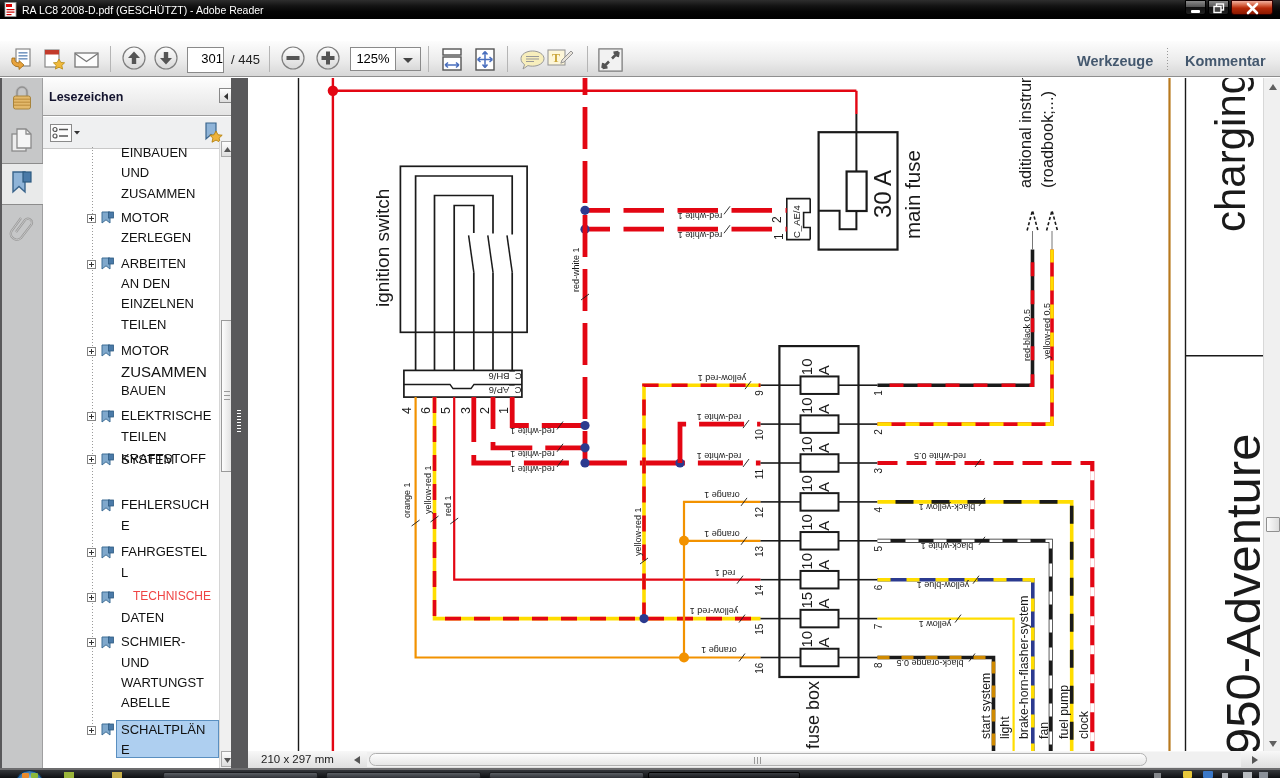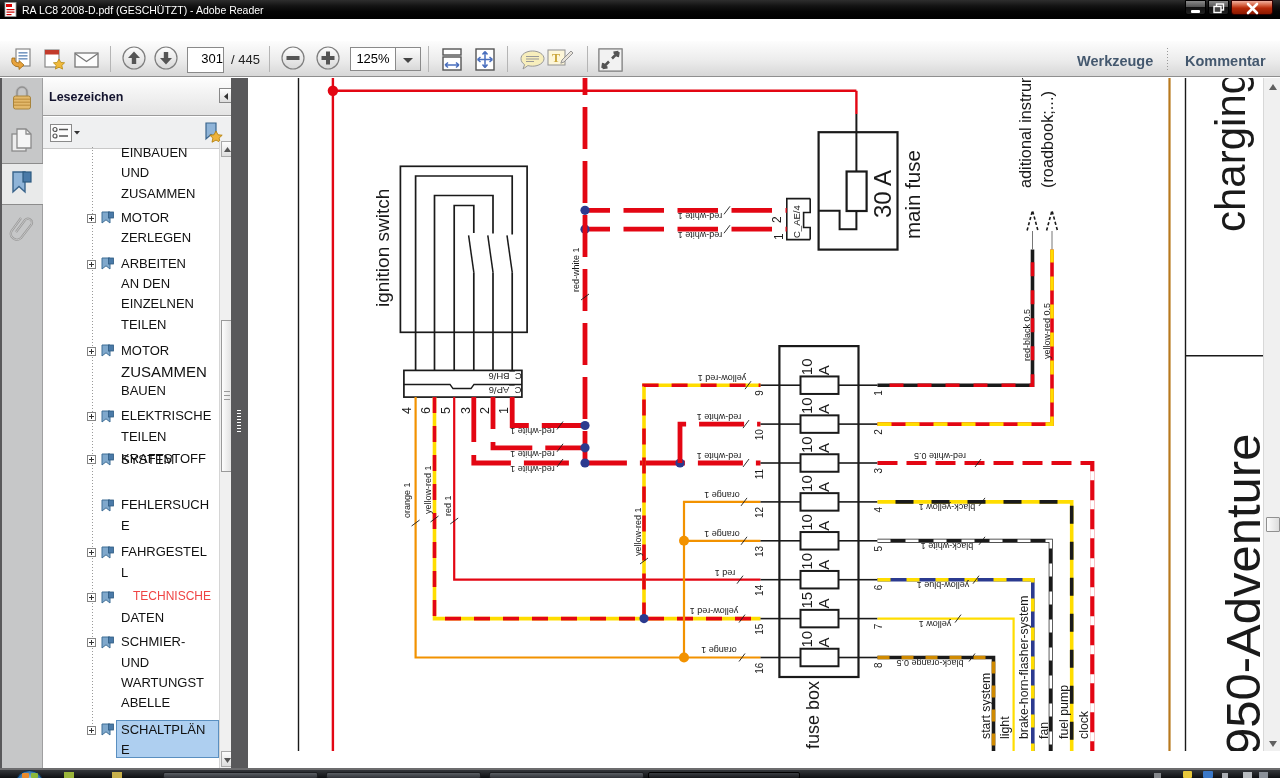--- a/index.html
+++ b/index.html
@@ -534,20 +534,36 @@
 <div class="abs" style="left:1263px;top:78px;width:17px;height:673px;background:#f0f0f0;border-left:1px solid #d8d8d8">
   <svg class="abs" style="left:5px;top:6px" width="8" height="6" viewBox="0 0 8 6">
         <path d="M4,0 L0,6 L8,6 Z" fill="#606060"></path>
       </svg>
   <div class="abs" style="left:1.5px;top:439px;width:14px;height:15px;background:linear-gradient(90deg,#fcfcfc,#dcdcdc);border:1px solid #909090;border-radius:1px"></div>
   <svg class="abs" style="left:5px;top:663px" width="8" height="6" viewBox="0 0 8 6">
         <path d="M4,6 L0,0 L8,0 Z" fill="#606060"></path>
       </svg>
 </div>
 
+<div class="abs" style="left:248px;top:751px;width:1032px;height:17px;background:linear-gradient(180deg,#f8f8f8,#dedede)">
+  <div class="abs" style="left:13px;top:2px;font-size:11.5px;color:#222">210 x 297 mm</div>
+  <svg class="abs" style="left:106px;top:5px" width="6" height="8" viewBox="0 0 6 8">
+        <path d="M6,0 L0,4 L6,8 Z" fill="#555"></path>
+      </svg>
+  <div class="abs" style="left:119px;top:1px;width:874px;height:15px;background:#f0f0f0">
+    <div class="abs" style="left:2px;top:0.5px;width:778px;height:13px;background:linear-gradient(180deg,#fdfdfd,#e6e6e6);border:1px solid #b0b0b0;border-radius:7px">
+      <div style="position:absolute;left:384px;top:3px;width:1px;height:7px;background:#999"></div>
+      <div style="position:absolute;left:387px;top:3px;width:1px;height:7px;background:#999"></div>
+      <div style="position:absolute;left:390px;top:3px;width:1px;height:7px;background:#999"></div>
+    </div>
+  </div>
+  <svg class="abs" style="left:1004px;top:5px" width="6" height="8" viewBox="0 0 6 8">
+        <path d="M0,0 L6,4 L0,8 Z" fill="#555"></path>
+      </svg>
+</div>
 
 <div class="abs" style="left:0;top:768px;width:1280px;height:2px;background:#6c6c6e"></div>
 <div class="abs" style="left:0;top:770px;width:1280px;height:8px;background:linear-gradient(180deg,#33363a,#0e1013)">
   <div class="abs" style="left:15px;top:0px;width:29px;height:8px;overflow:hidden">
     <div style="position:absolute;left:0;top:0;width:29px;height:29px;border-radius:50%;background:radial-gradient(circle at 50% 45%,#cfe6f7 0%,#7db6dd 30%,#2c6ca8 60%,#143a60 100%);border:1px solid #0d2b45"></div>
     <div style="position:absolute;left:7px;top:3px;width:7px;height:5px;background:#e98a2b;border-radius:1px"></div>
     <div style="position:absolute;left:16px;top:3px;width:7px;height:5px;background:#8cb83a;border-radius:1px"></div>
   </div>
   <div class="abs" style="left:64px;top:2px;width:10px;height:6px;background:#9ab53a"></div>
   <div class="abs" style="left:112px;top:2px;width:10px;height:6px;background:#c8b04a"></div>

